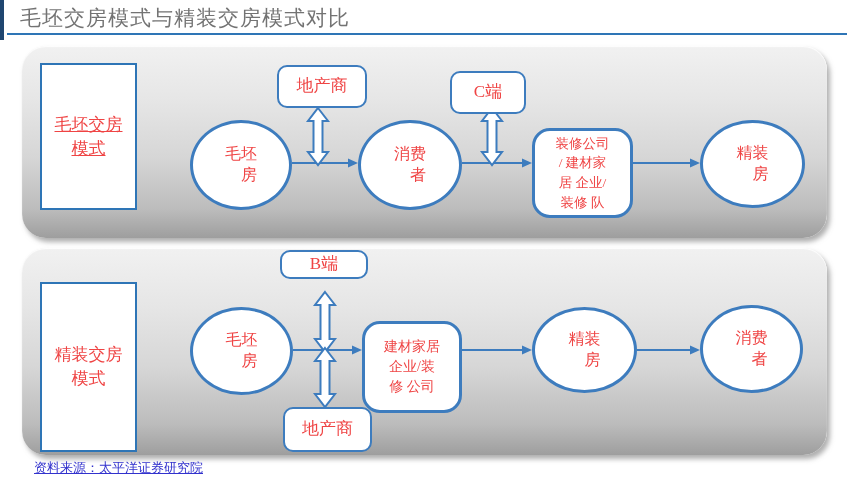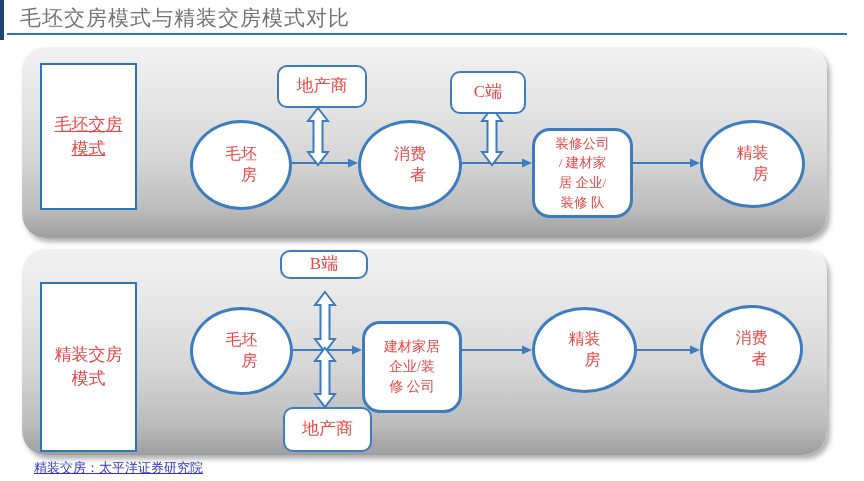--- a/index.html
+++ b/index.html
@@ -182,15 +182,15 @@
 
     <div class="shape sbox" style="left:261px; top:159px; width:89px; height:45px;">地产商</div>
 
     <div class="shape ellipse" style="left:510px; top:59px; width:105px; height:86px;">精装
 房</div>
 
     <div class="shape ellipse" style="left:678px; top:57px; width:103px; height:88px;">消费
 者</div>
   </div>
 
-  <div class="source">精装交房：太平洋证券研究院</div>
+  <div class="source">资料来源：太平洋证券研究院</div>
 
 </div>
 
 </body></html>

